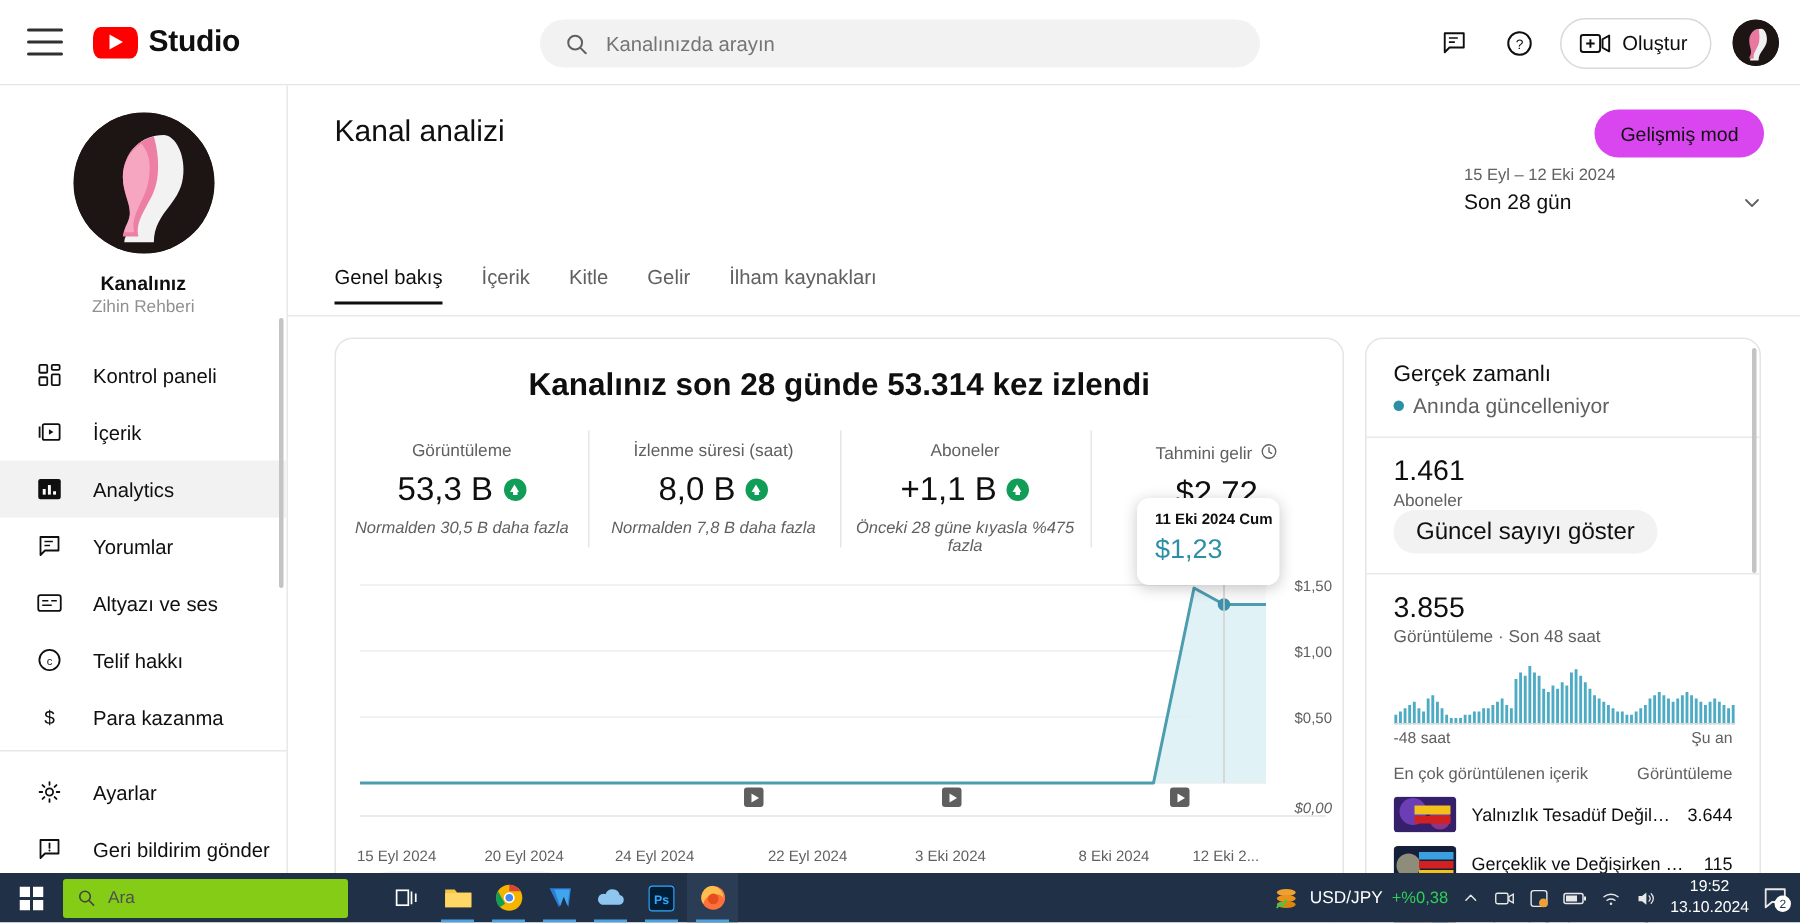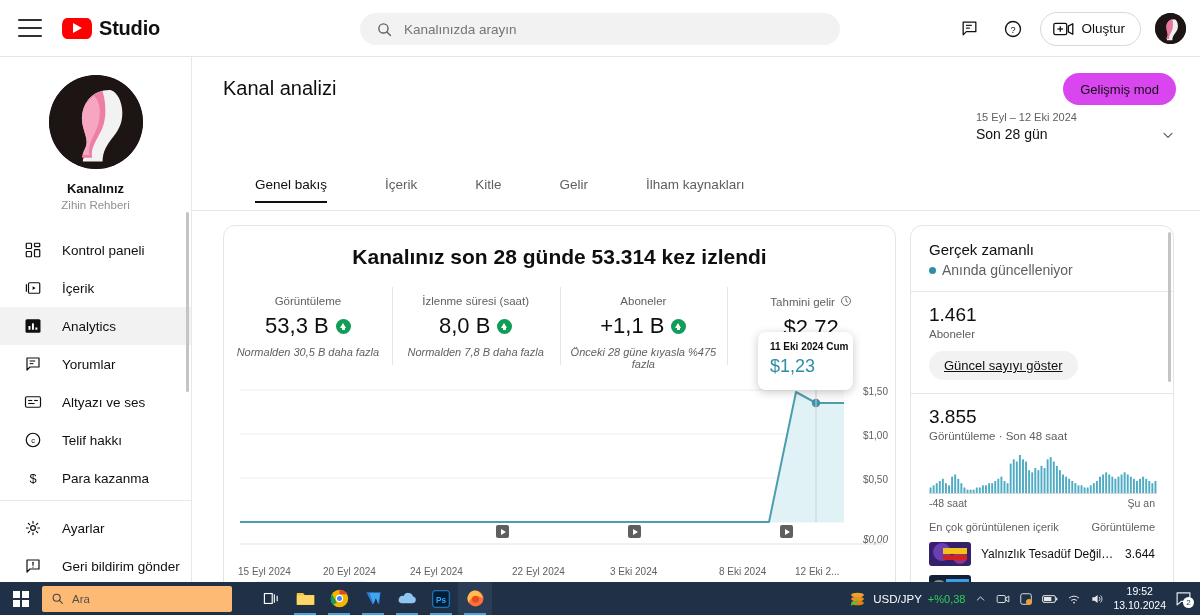--- a/index.html
+++ b/index.html
@@ -72,21 +72,21 @@
     font-size:13px; color:#0f0f0f; cursor:pointer; font-weight:500; }
   .daterange { position:absolute; right:24px; top:54px; width:200px; cursor:pointer;
     display:flex; align-items:flex-start; }
   .dr-texts { flex:1; }
   .dr-top { font-size:11px; color:#606060; }
   .dr-main { font-size:14px; color:#0f0f0f; margin-top:3px; }
   .dr-chev { margin-top:16px; margin-left:8px; }
 
   .tabs { position:absolute; left:31px; top:120px; display:flex; gap:0; }
   .tab { padding:0 13px 11px 13px; font-size:13.5px; color:#606060; cursor:pointer;
-    position:relative;margin-left:32px; }
+    position:relative; }
   .tab:first-child { padding-left:0; }
   .tab.active { color:#0f0f0f; font-weight:500; }
   .tab.active::after { content:""; position:absolute; left:0; right:13px; bottom:0;
     height:2px; background:#0f0f0f; }
   .tab-underline { position:absolute; left:0; top:153px; width:1008px; height:1px;
     background:#e8e8e8; }
 
   
   .ov-card { position:absolute; left:31px; top:168px; width:673px; height:392px;
     border:1px solid #e5e5e5; border-radius:12px; background:#fff; }
@@ -132,43 +132,43 @@
   .rt-card { position:absolute; left:718px; top:168px; width:264px; height:420px;
     border:1px solid #e5e5e5; border-radius:12px; background:#fff; overflow:hidden; }
   .rt-pad { padding:15px 18px 0 18px; }
   .rt-title { font-size:15px; color:#0f0f0f; }
   .rt-live { display:flex; align-items:center; gap:6px; margin-top:4px;
     font-size:14px; color:#606060; }
   .rt-dot { width:7px; height:7px; border-radius:50%; background:#2d8fa5; }
   .rt-hr { height:1px; background:#e8e8e8; margin:13px 0 0 0; }
   .rt-big { font-size:19px; color:#0f0f0f; }
   .rt-small { font-size:11.5px; color:#606060; margin-top:2px; }
-  .rt-btn { margin-top:11px; height:29px; border-radius:16px; background:#f2f2f2;
-    display:inline-flex; align-items:center; padding:0 15px; font-size:13px;
-    color:#0f0f0f; cursor:pointer; font-weight:500;text-decoration:underline; }
+  .rt-btn { height:29px; border-radius:16px; background:#f2f2f2;
+    display:inline-flex; align-items:center; padding:0 15px; font-size:16px;
+    color:#0f0f0f; cursor:pointer; font-weight:500; }
   .spark { margin-top:10px; height:42px; }
   .spark-labs { display:flex; justify-content:space-between; margin-top:3px;
     font-size:10.5px; color:#606060; }
   .rt-colhead { display:flex; justify-content:space-between; margin-top:12px;
     font-size:11px; color:#606060; }
   .rt-row { display:flex; align-items:center; gap:10px; margin-top:9px; cursor:pointer; }
   .thumb { width:42px; height:24px; border-radius:3px; flex:0 0 42px; overflow:hidden;
     position:relative; }
   .rt-name { flex:1; font-size:12px; color:#0f0f0f; white-space:nowrap;
     overflow:hidden; text-overflow:ellipsis; }
   .rt-num { font-size:12px; color:#0f0f0f; }
   .rt-scroll { position:absolute; right:2px; top:6px; width:3px; height:150px;
     background:#c4c4c4; border-radius:2px; }
 
   
   .taskbar { position:absolute; left:0; bottom:0; width:1200px; height:33px;
     background:#1f3047; display:flex; align-items:center; }
   .tb-start { width:42px; height:33px; display:flex; align-items:center; justify-content:center;
     cursor:pointer; }
-  .tb-search { width:190px; height:26px; background:#fdba74; border-radius:2px;
+  .tb-search { width:190px; height:26px; background:#84cc16; border-radius:2px;
     display:flex; align-items:center; padding:0 9px; gap:8px; cursor:text; }
   .tb-search-txt { font-size:11.5px; color:#505050; }
   .tb-icon { width:34px; height:33px; display:flex; align-items:center;
     justify-content:center; cursor:pointer; position:relative; }
   .tb-icon.open::after { content:""; position:absolute; bottom:0; left:6px; right:6px;
     height:2px; background:#4aa3e0; }
   .tb-right { margin-left:auto; display:flex; align-items:center; gap:9px; padding-right:8px; }
   .tb-stock { display:flex; align-items:center; gap:6px; font-size:11.5px; color:#fff; }
   .tb-stock-chg { color:#2fcf5a; font-size:11px; }
   .tb-clock { font-size:10.5px; color:#fff; text-align:center; line-height:1.25;

